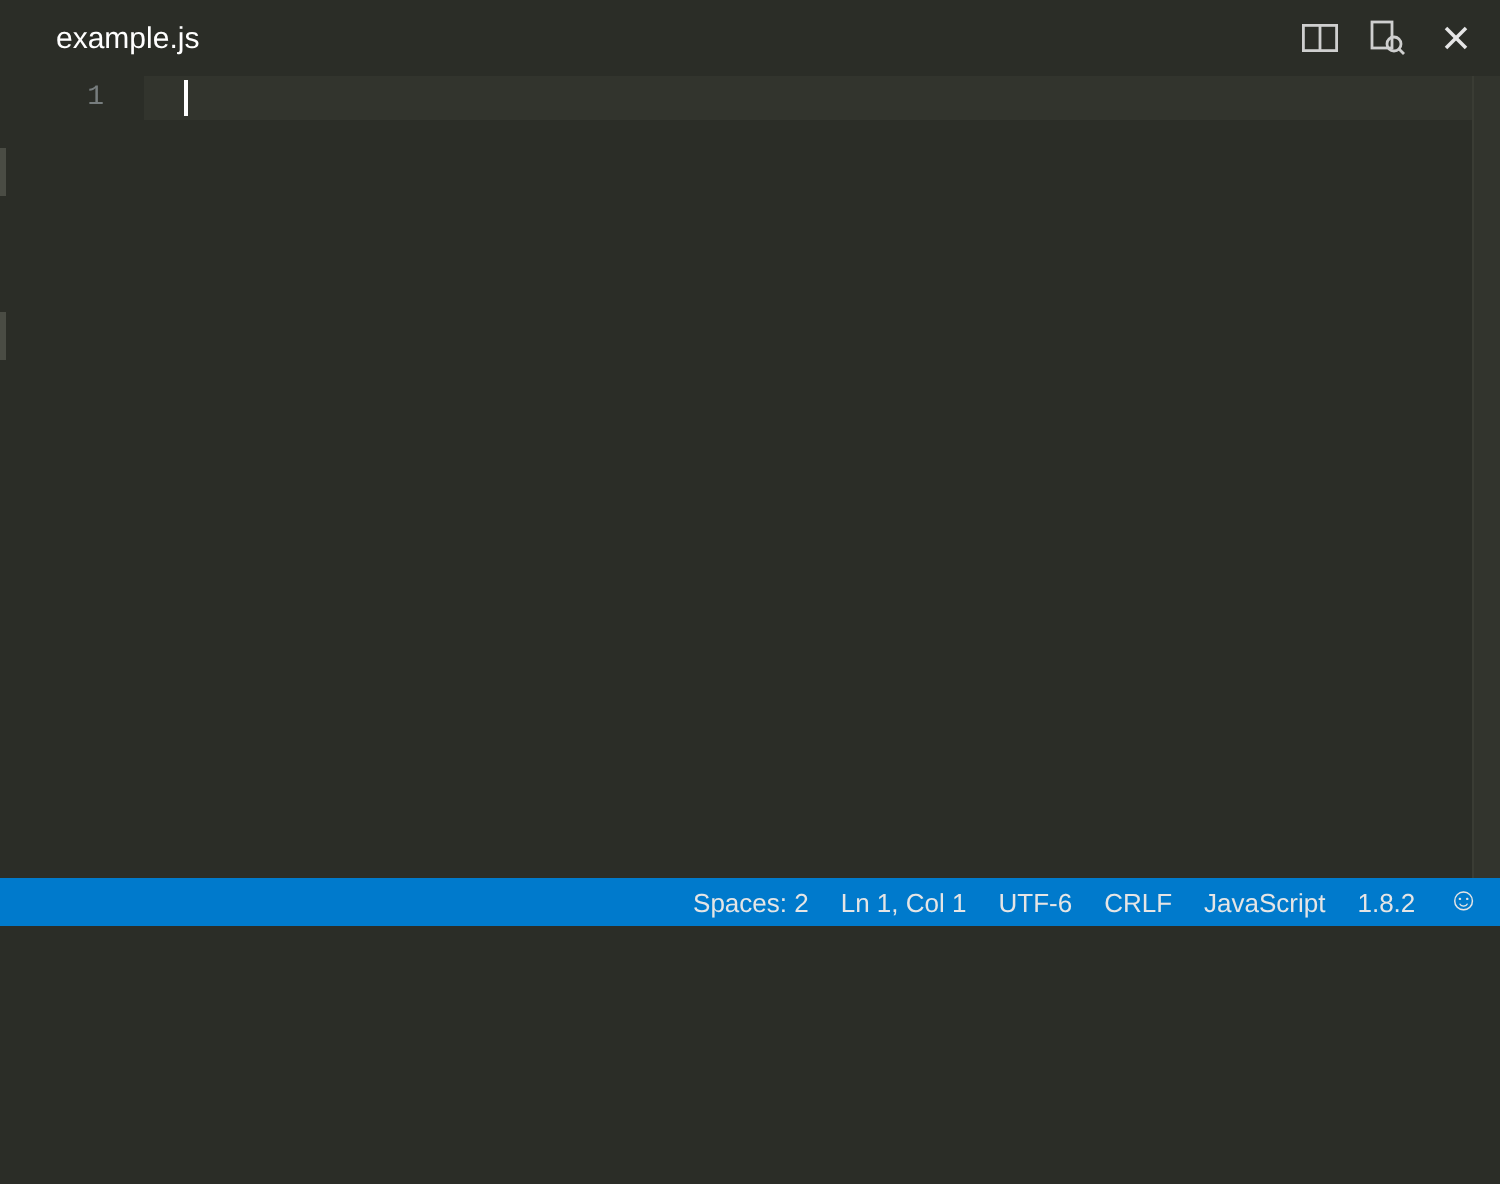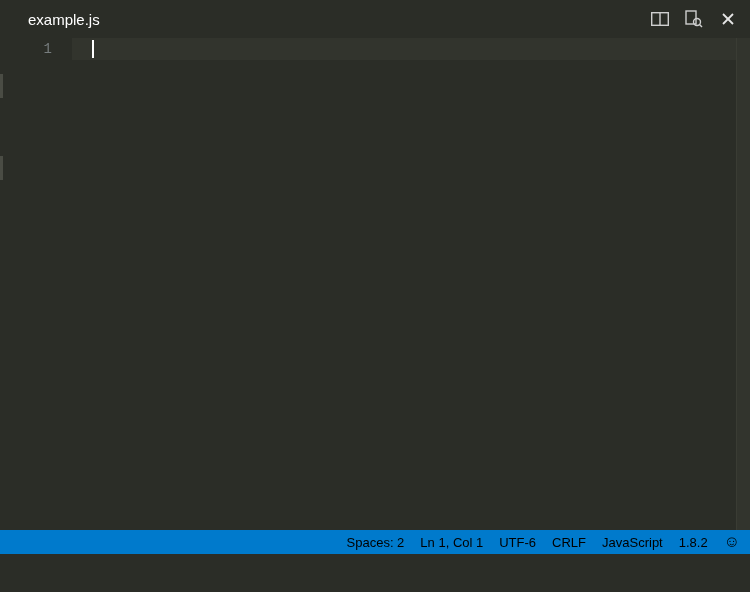--- a/index.html
+++ b/index.html
@@ -6,21 +6,21 @@
   html, body {
     width: 750px;
     height: 592px;
     font-family: "Segoe UI", Arial, sans-serif;
     background: #2b2d27;
     overflow: hidden;
     user-select: none;
   }
   .root {
     width: 750px;
-    height: 554px;
+    height: 463px;
     display: flex;
     flex-direction: column;
     position: relative;
   }
 
   
   .tabbar {
     height: 38px;
     background: #2b2d27;
     display: flex;
@@ -134,21 +134,21 @@
     left: 0;
     width: 3px;
     height: 24px;
     background: #4a4c44;
   }
 
   
   .statusbar {
     height: 24px;
     background: #007acc;
-    color: #000000;
+    color: #e5e5e5;
     display: flex;
     align-items: center;
     justify-content: flex-end;
     font-size: 13px;
     padding: 0 10px;
     gap: 16px;
   }
   .status-item {
     cursor: pointer;
     white-space: nowrap;

